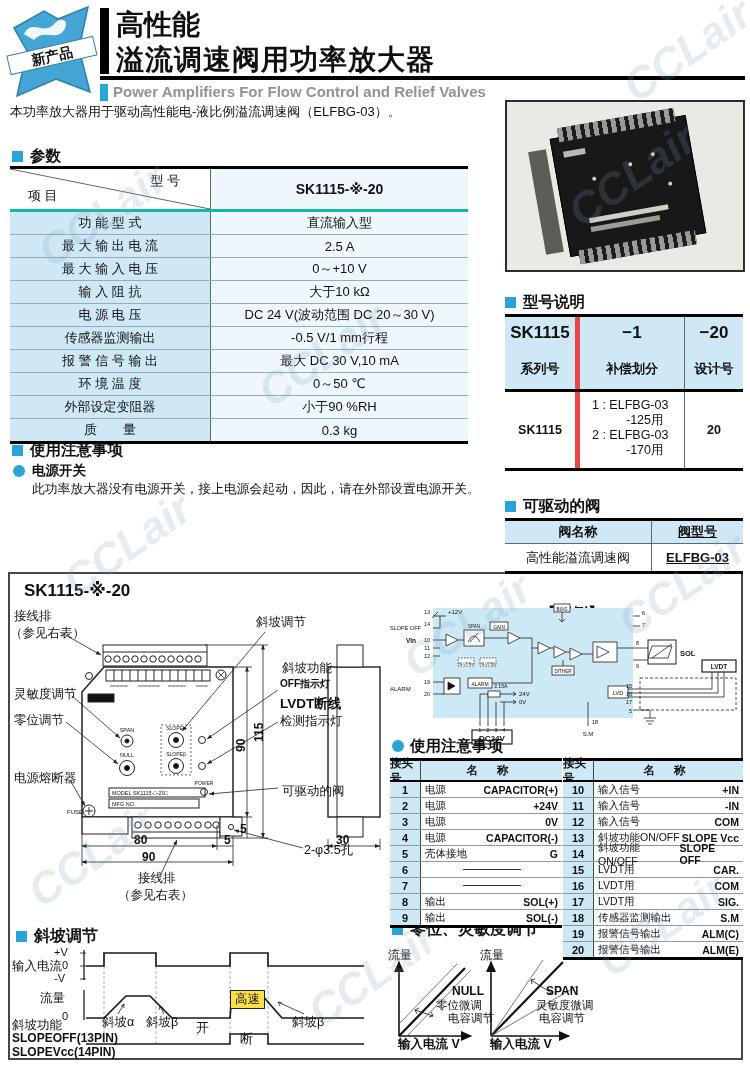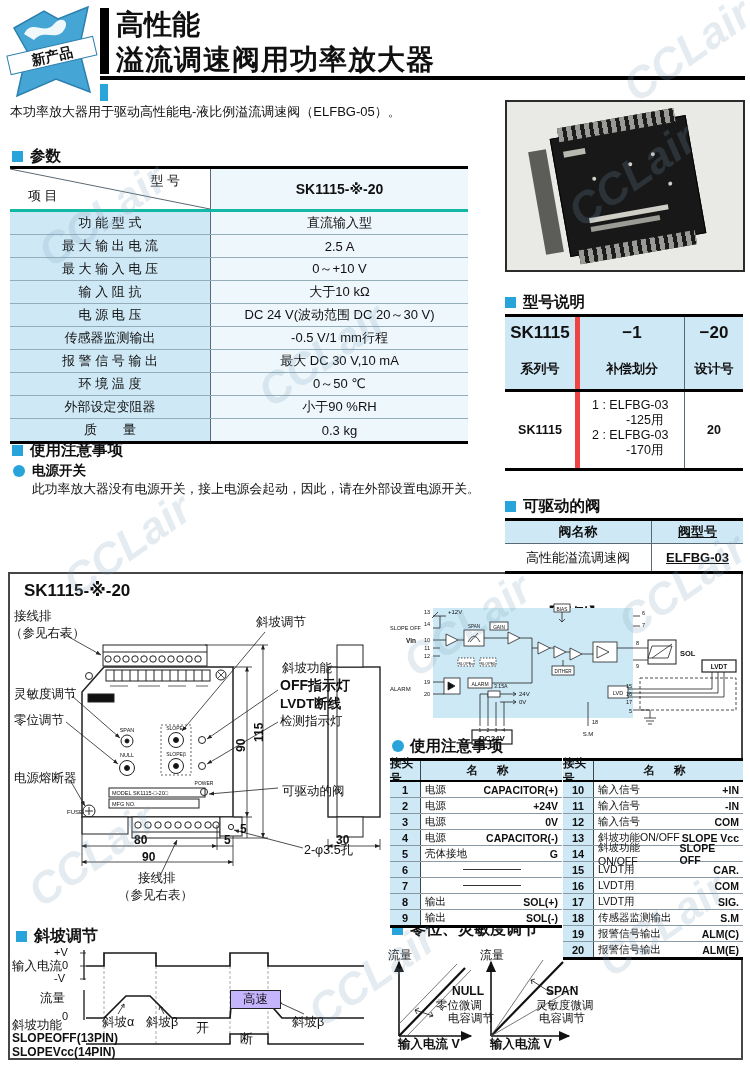--- a/index.html
+++ b/index.html
@@ -71,21 +71,21 @@
      background:#e9e9e5;overflow:hidden;z-index:2;}
   .dev{position:absolute;left:52px;top:24px;width:136px;height:118px;background:#181818;
      transform:rotate(-10deg);border:1px solid #000;}
   .dstrip{position:absolute;left:8px;width:118px;height:14px;background:#2d2d2d;
      background-image:repeating-linear-gradient(90deg,#9a9a96 0 5px,#1c1c1c 5px 9px);}
   .fin{position:absolute;left:30px;top:48px;width:18px;height:104px;background:#5c5c58;
      transform:rotate(-10deg);}
   .ledset{position:absolute;width:4px;height:4px;border-radius:50%;background:#cfcfc8;}
   svg{position:absolute;overflow:visible;}
   svg text{fill:#111;font-family:"Liberation Sans","DejaVu Sans",sans-serif;}
-  .box-lbl{position:absolute;border:1px solid #222;padding:0 12px;font-size:12.5px;background:#c4b5fd;}
+  .box-lbl{position:absolute;border:1px solid #222;padding:0 4px;font-size:12.5px;background:#fde047;}
 </style>
 </head>
 <body>
 <div id="page">
 
 <div class="wm" style="left:30px;top:190px">CCLair</div>
 <div class="wm" style="left:250px;top:330px">CCLair</div>
 <div class="wm" style="left:560px;top:150px">CCLair</div>
 <div class="wm" style="left:615px;top:25px">CCLair</div>
 <div class="wm" style="left:55px;top:520px">CCLair</div>
@@ -101,21 +101,22 @@
   <g transform="rotate(-13 48 52)">
     <rect x="4" y="42" width="88" height="19" fill="#ffffff" stroke="#2c7fae" stroke-width="1"></rect>
     <text x="48" y="57" text-anchor="middle" font-size="14" font-weight="bold" fill="#1d7fb5">新产品</text>
   </g>
 </svg>
 <div class="abs" style="left:100px;top:8px;width:9px;height:66px;background:#000;z-index:2"></div>
 <div class="abs b nw" style="left:116px;top:6px;font-size:28px;z-index:2">高性能</div>
 <div class="abs b nw" style="left:116px;top:41px;font-size:28px;letter-spacing:1px;z-index:2">溢流调速阀用功率放大器</div>
 <div class="abs" style="left:100px;top:76px;width:645px;height:4px;background:#000;z-index:2"></div>
 <div class="abs" style="left:100px;top:84px;width:8px;height:17px;background:#2aa5da;z-index:2"></div>
-<div class="abs nw" style="left:10px;top:103px;font-size:13px;z-index:2">本功率放大器用于驱动高性能电-液比例溢流调速阀（ELFBG-05）。</div>
+<div class="abs b nw" style="left:113px;top:83px;font-size:15px;color:#8e9398;z-index:2">Power Amplifiers For Flow Control and Relief Valves</div>
+<div class="abs nw" style="left:10px;top:103px;font-size:13px;z-index:2">本功率放大器用于驱动高性能电-液比例溢流调速阀（ELFBG-03）。</div>
 
 <div class="sq" style="left:12px;top:151px;z-index:2"></div>
 <div class="h1" style="left:30px;top:146px;z-index:2">参数</div>
 
 <div class="params-table">
   <div class="phead">
     <div class="phead-item">
       <svg width="200" height="40" style="left:0;top:0">
         <line x1="0" y1="0" x2="200" y2="40" stroke="#5a6a74" stroke-width="1"></line>
       </svg>
@@ -354,21 +355,21 @@
   <text x="57" y="216" font-size="6">FUSE</text>
 </svg>
 
 <div class="lbl" style="left:14px;top:608px;z-index:2">接线排</div>
 <div class="lbl" style="left:10px;top:625px;z-index:2">（参见右表）</div>
 <div class="lbl" style="left:14px;top:686px;z-index:2">灵敏度调节</div>
 <div class="lbl" style="left:14px;top:712px;z-index:2">零位调节</div>
 <div class="lbl" style="left:14px;top:770px;z-index:2">电源熔断器</div>
 <div class="lbl" style="left:256px;top:614px;z-index:2">斜坡调节</div>
 <div class="lbl" style="left:282px;top:660px;z-index:2">斜坡功能</div>
-<div class="lbl b" style="left:280px;top:677px;font-size:14px;z-index:2">OFF指示灯</div>
+<div class="lbl b" style="left:280px;top:677px;font-size:10px;z-index:2">OFF指示灯</div>
 <div class="lbl b" style="left:280px;top:695px;font-size:13.5px;z-index:2">LVDT断线</div>
 <div class="lbl" style="left:280px;top:713px;z-index:2">检测指示灯</div>
 <div class="lbl" style="left:282px;top:783px;z-index:2">可驱动的阀</div>
 <div class="lbl" style="left:304px;top:842px;z-index:2">2-φ3.5孔</div>
 <div class="lbl" style="left:138px;top:870px;z-index:2">接线排</div>
 <div class="lbl" style="left:118px;top:887px;z-index:2">（参见右表）</div>
 
 <div class="dim" style="left:134px;top:833px;z-index:2">80</div>
 <div class="dim" style="left:224px;top:833px;z-index:2">5</div>
 <div class="dim" style="left:142px;top:850px;z-index:2">90</div>

